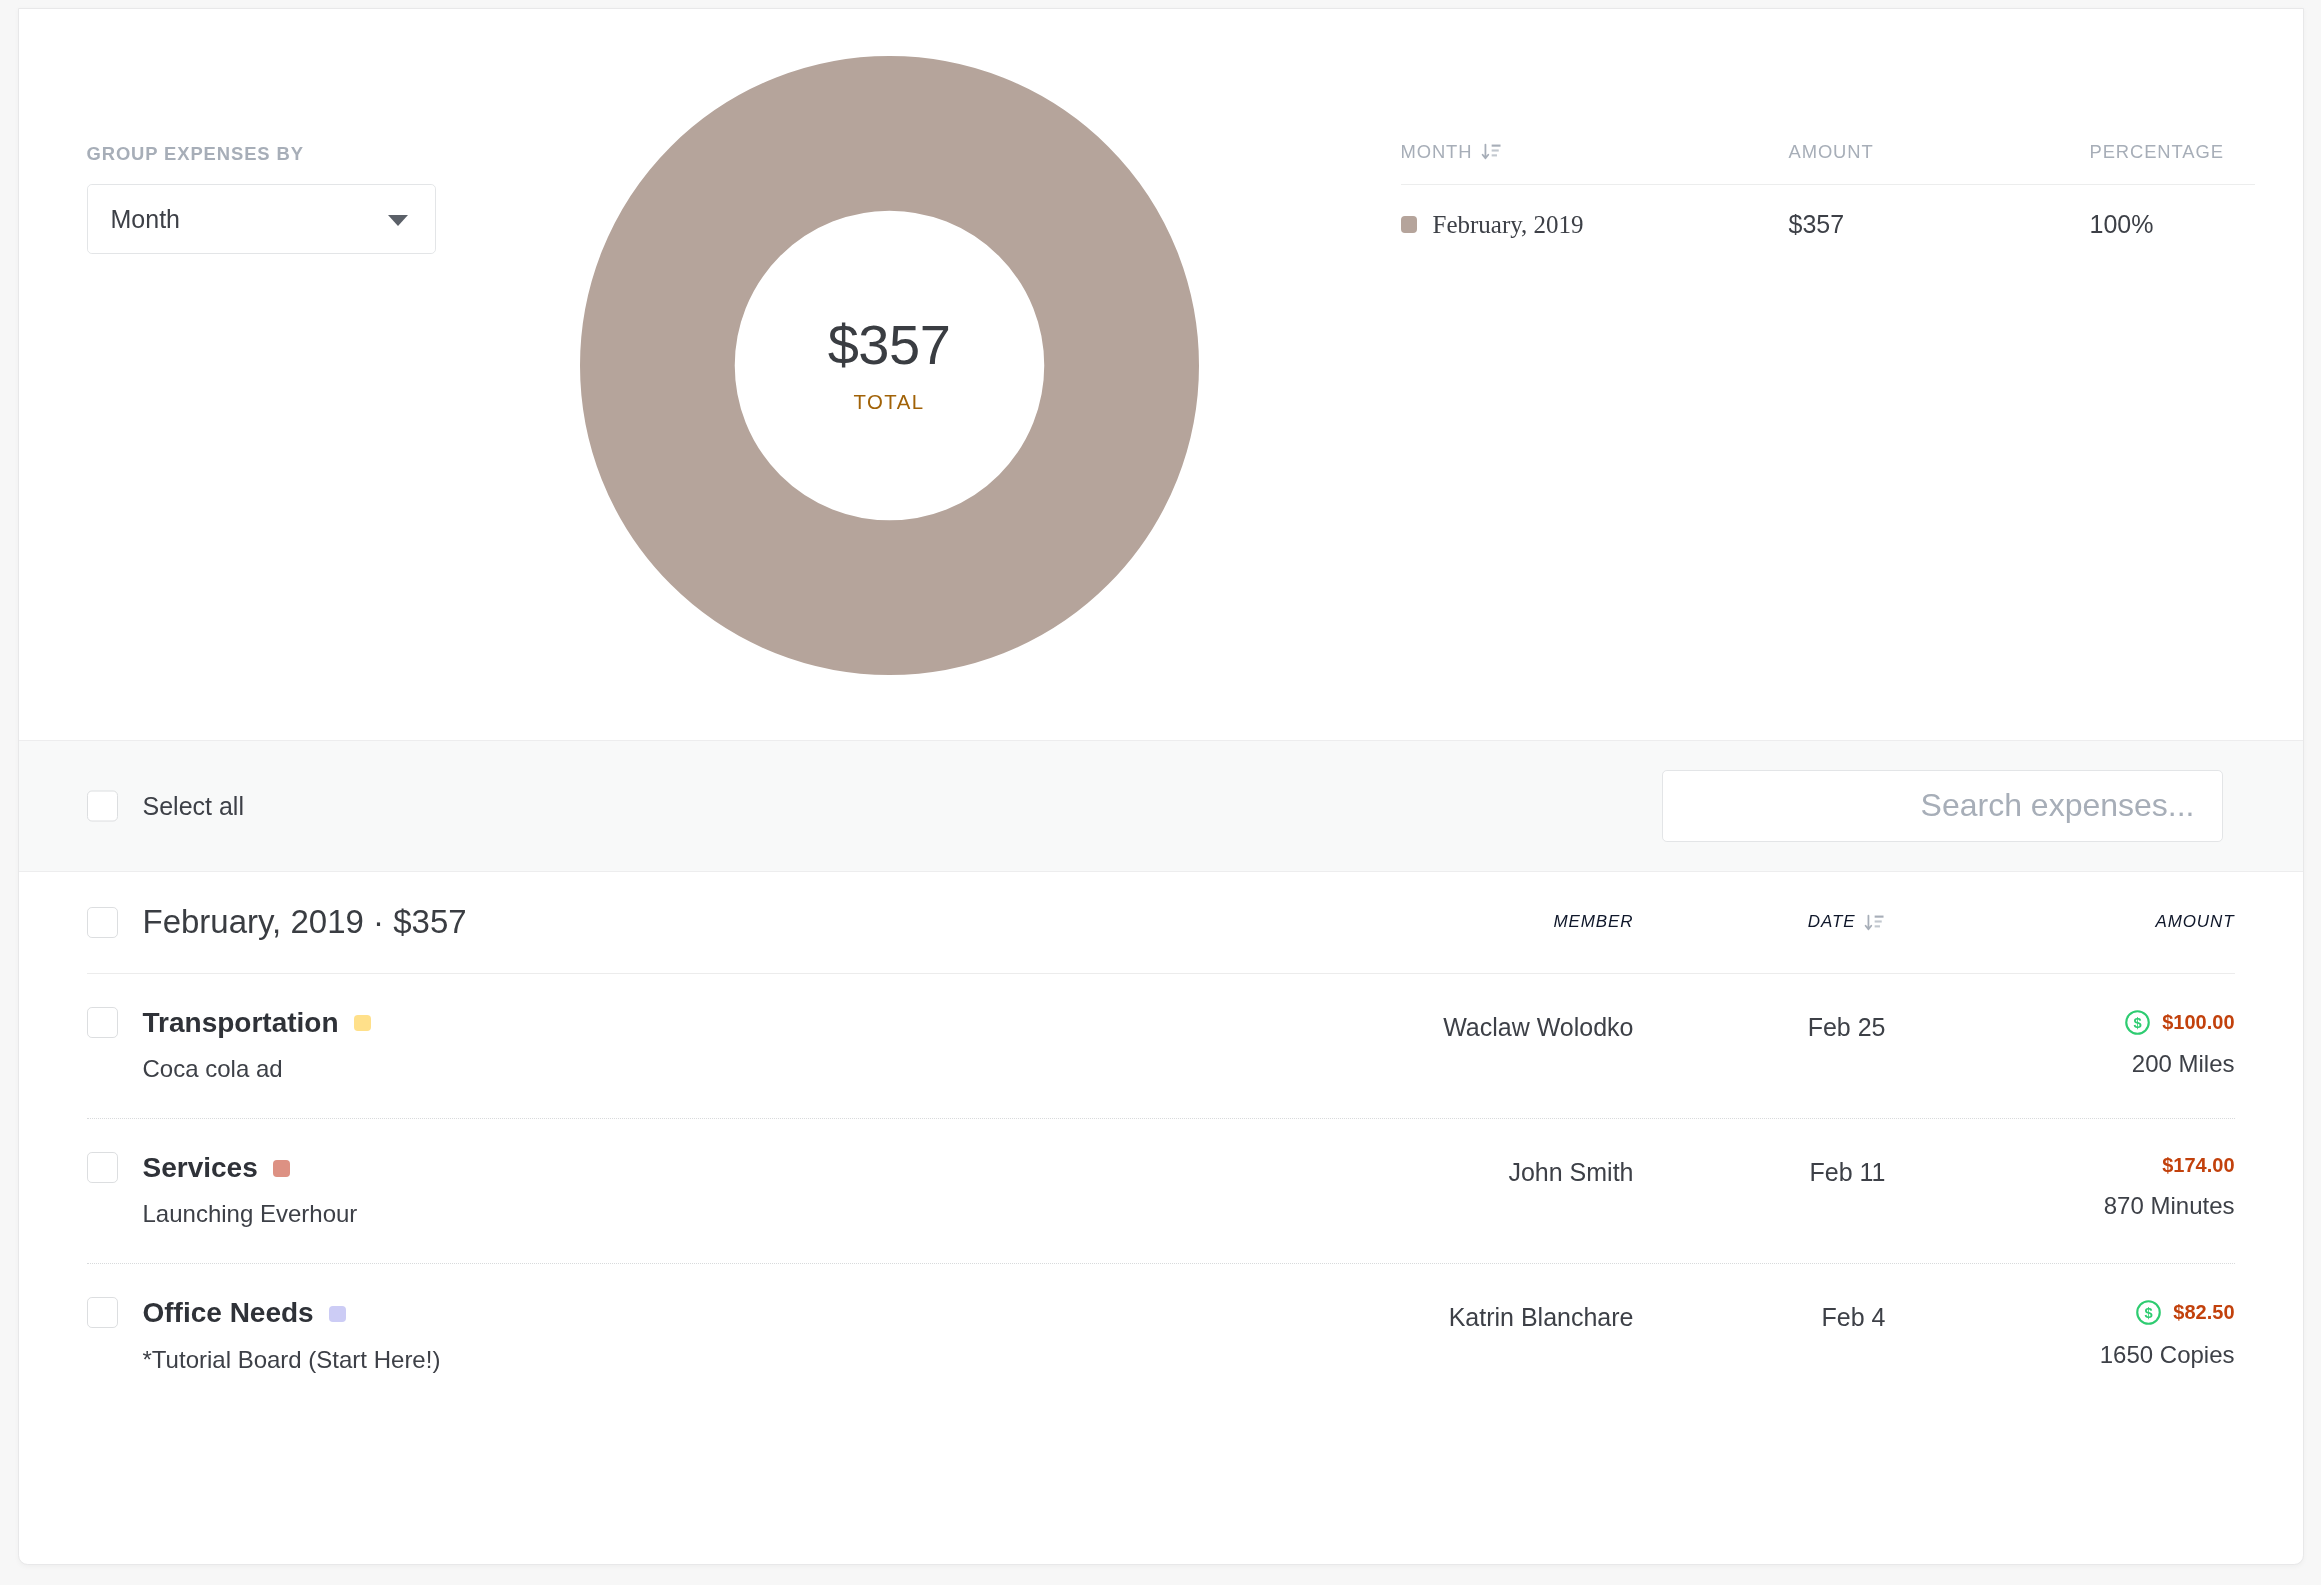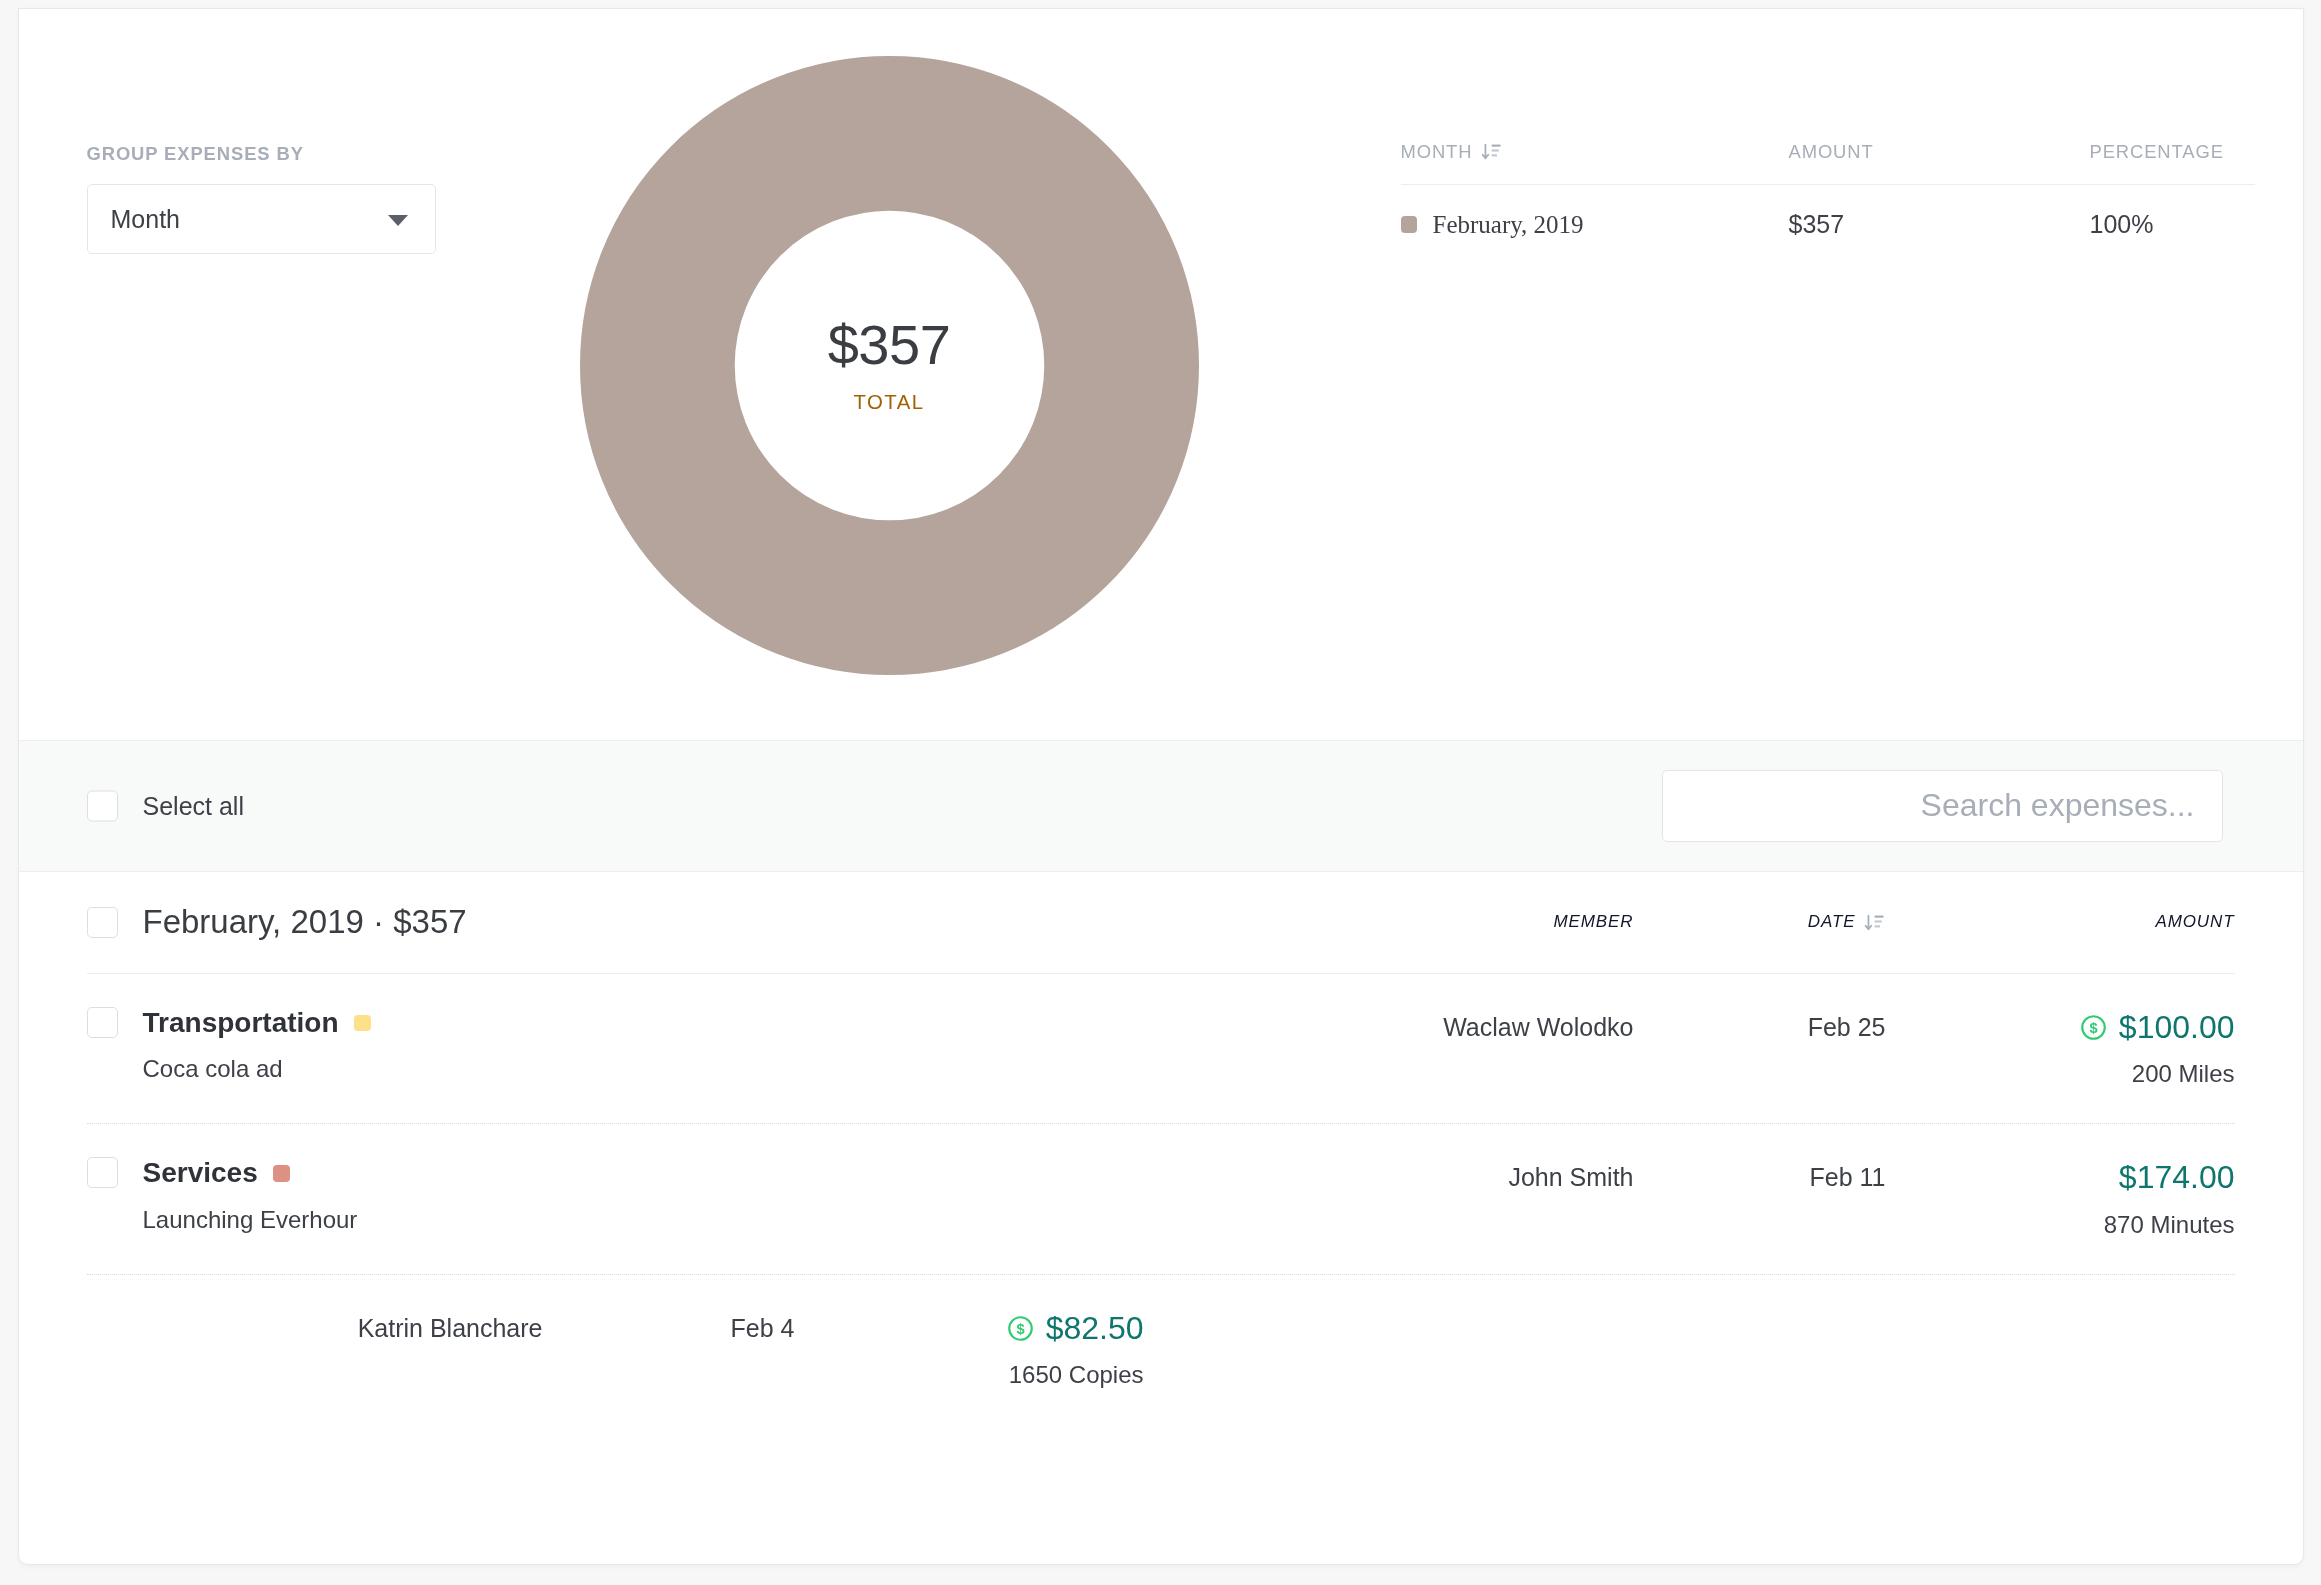--- a/index.html
+++ b/index.html
@@ -280,23 +280,23 @@
     padding-top: 5.8px;
   }
   .exp-amount-cell { width: 349px; text-align: right; padding-top: 1.9px; }
   .exp-amount-line {
     display: flex;
     align-items: center;
     justify-content: flex-end;
     gap: 11.6px;
   }
   .exp-amount {
-    font-size: 32px;
-    font-weight: normal;
-    color: #0f766e;
+    font-size: 20px;
+    font-weight: bold;
+    color: #c2410c;
   }
   .billable-icon { width: 27px; height: 27px; flex: none; display: block; }
   .exp-sub {
     margin-top: 14.6px;
     font-size: 24px;
     color: #3d4047;
   }
 </style>
 </head>
 <body>
@@ -433,20 +433,30 @@
       <div class="col-date exp-date">Feb 11</div>
       <div class="exp-amount-cell">
         <div class="exp-amount-line">
           <span class="exp-amount">$174.00</span>
         </div>
         <div class="exp-sub">870 Minutes</div>
       </div>
     </div>
 
     <div class="exp-row">
+      <div class="exp-main">
+        <span class="chk"></span>
+        <div class="exp-texts">
+          <div class="exp-name">
+            <span>Office Needs</span>
+            <span class="exp-swatch" style="background:#ccccf5"></span>
+          </div>
+          <div class="exp-desc">*Tutorial Board (Start Here!)</div>
+        </div>
+      </div>
       <div class="col-member exp-member">Katrin Blanchare</div>
       <div class="col-date exp-date">Feb 4</div>
       <div class="exp-amount-cell">
         <div class="exp-amount-line">
           <svg class="billable-icon" viewBox="0 0 24 24">
             <circle cx="12" cy="12" r="10" fill="none" stroke="#2ecc71" stroke-width="1.9"></circle>
             <text x="12" y="16.6" text-anchor="middle" font-size="13" font-weight="bold" fill="#2ecc71" font-family="Liberation Sans, sans-serif">$</text>
           </svg>
           <span class="exp-amount">$82.50</span>
         </div>

